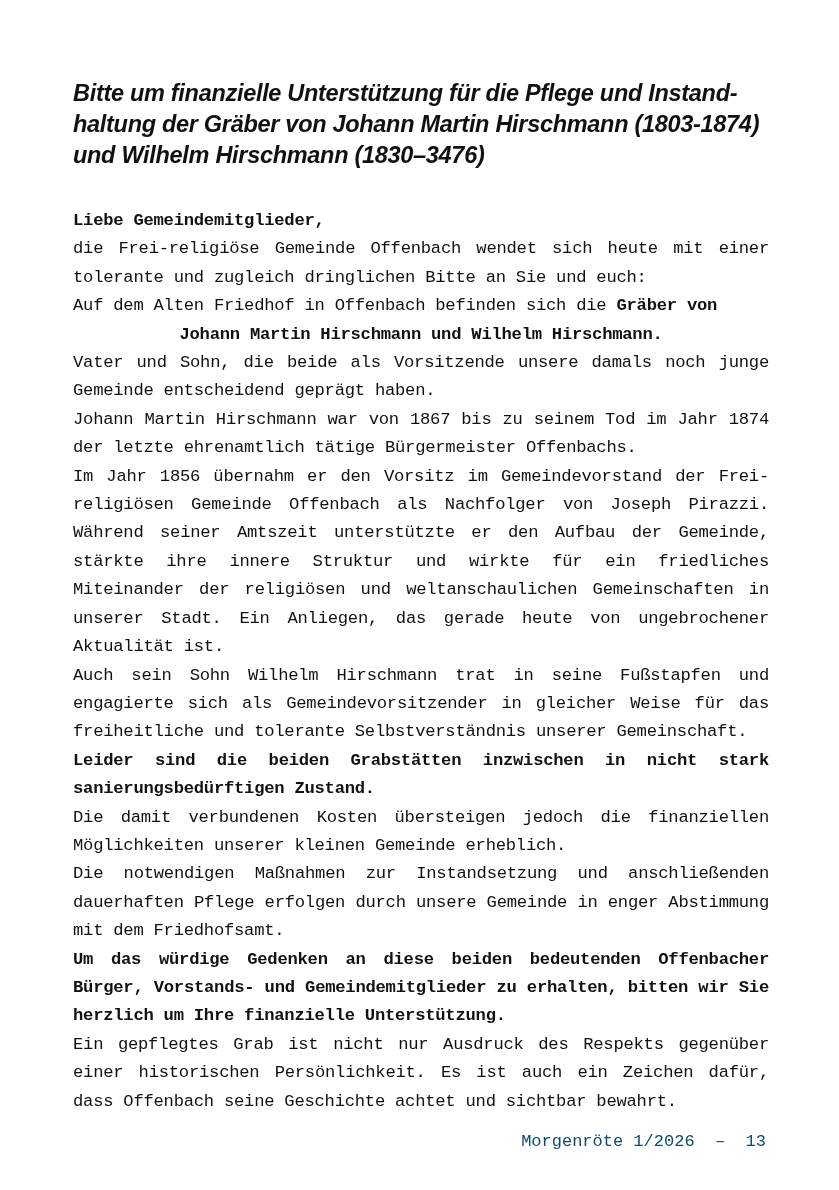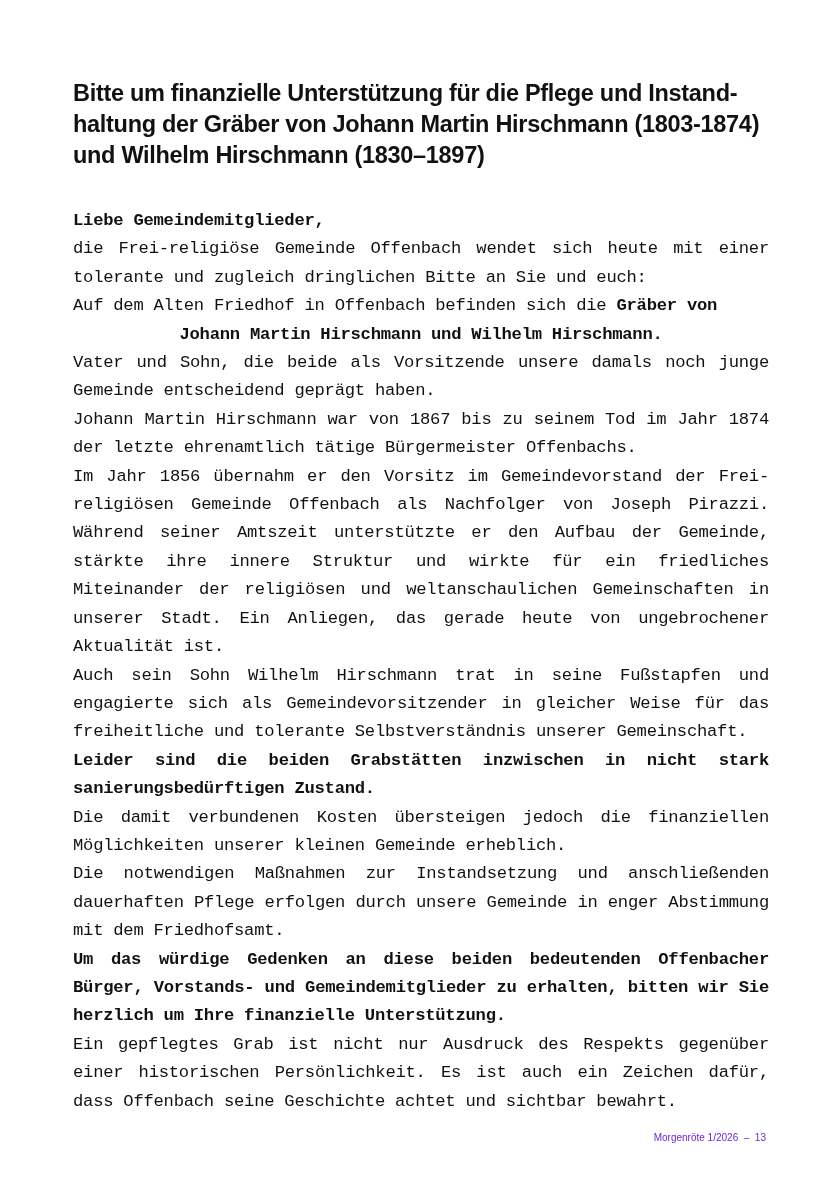--- a/index.html
+++ b/index.html
@@ -25,20 +25,21 @@
       font-weight: bold;
       font-size: 23.5px;
       line-height: 31px;
       margin: 0;
       letter-spacing: -0.3px;
       text-align: justify;
       text-align-last: left;
     }
     .title .line {
       display: block;
+      font-style: italic;
     }
     .body {
       margin-top: 36px;
       font-family: Liberation Mono, monospace;
       font-size: 17.2px;
       line-height: 28.4px;
       letter-spacing: -0.25px;
     }
     .p {
       margin: 0;
@@ -49,34 +50,34 @@
       font-weight: bold;
     }
     .center {
       text-align-last: center;
       font-weight: bold;
     }
     .footer {
       position: absolute;
       right: 73px;
       top: 1132px;
-      font-family: Liberation Sans, sans-serif;
-      font-size: 10px;
-      color: #6d28d9;
+      font-family: Liberation Mono, monospace;
+      font-size: 17px;
+      color: #0c4a6e;
       white-space: pre;
     }
   </style>
 </head>
 <body>
 
 <div class="page">
   <h1 class="title">
     <span class="line">Bitte um finanzielle Unterstützung für die Pflege und Instand-</span>
     <span class="line">haltung der Gräber von Johann Martin Hirschmann (1803-1874)</span>
-    <span class="line">und Wilhelm Hirschmann (1830–1897)</span>
+    <span class="line">und Wilhelm Hirschmann (1830–3476)</span>
   </h1>
 
   <div class="body">
     <p class="p b">Liebe Gemeindemitglieder,</p>
     <p class="p">die Frei-religiöse Gemeinde Offenbach wendet sich heute mit einer tolerante und zugleich dringlichen Bitte an Sie und euch:</p>
     <p class="p"><span>Auf dem Alten Friedhof in Offenbach befinden sich die </span><span class="b">Gräber von</span></p>
     <p class="p center">Johann Martin Hirschmann und Wilhelm Hirschmann.</p>
     <p class="p">Vater und Sohn, die beide als Vorsitzende unsere damals noch junge Gemeinde entscheidend geprägt haben.</p>
     <p class="p">Johann Martin Hirschmann war von 1867 bis zu seinem Tod im Jahr 1874 der letzte ehrenamtlich tätige Bürgermeister Offenbachs.</p>
     <p class="p">Im Jahr 1856 übernahm er den Vorsitz im Gemeindevorstand der Frei-religiösen Gemeinde Offenbach als Nachfolger von Joseph Pirazzi. Während seiner Amts­zeit unterstützte er den Aufbau der Gemeinde, stärkte ihre innere Struktur und wirkte für ein friedliches Miteinander der religiösen und weltanschaulichen Ge­meinschaften in unserer Stadt. Ein Anliegen, das gerade heute von ungebrochener Aktualität ist.</p>

